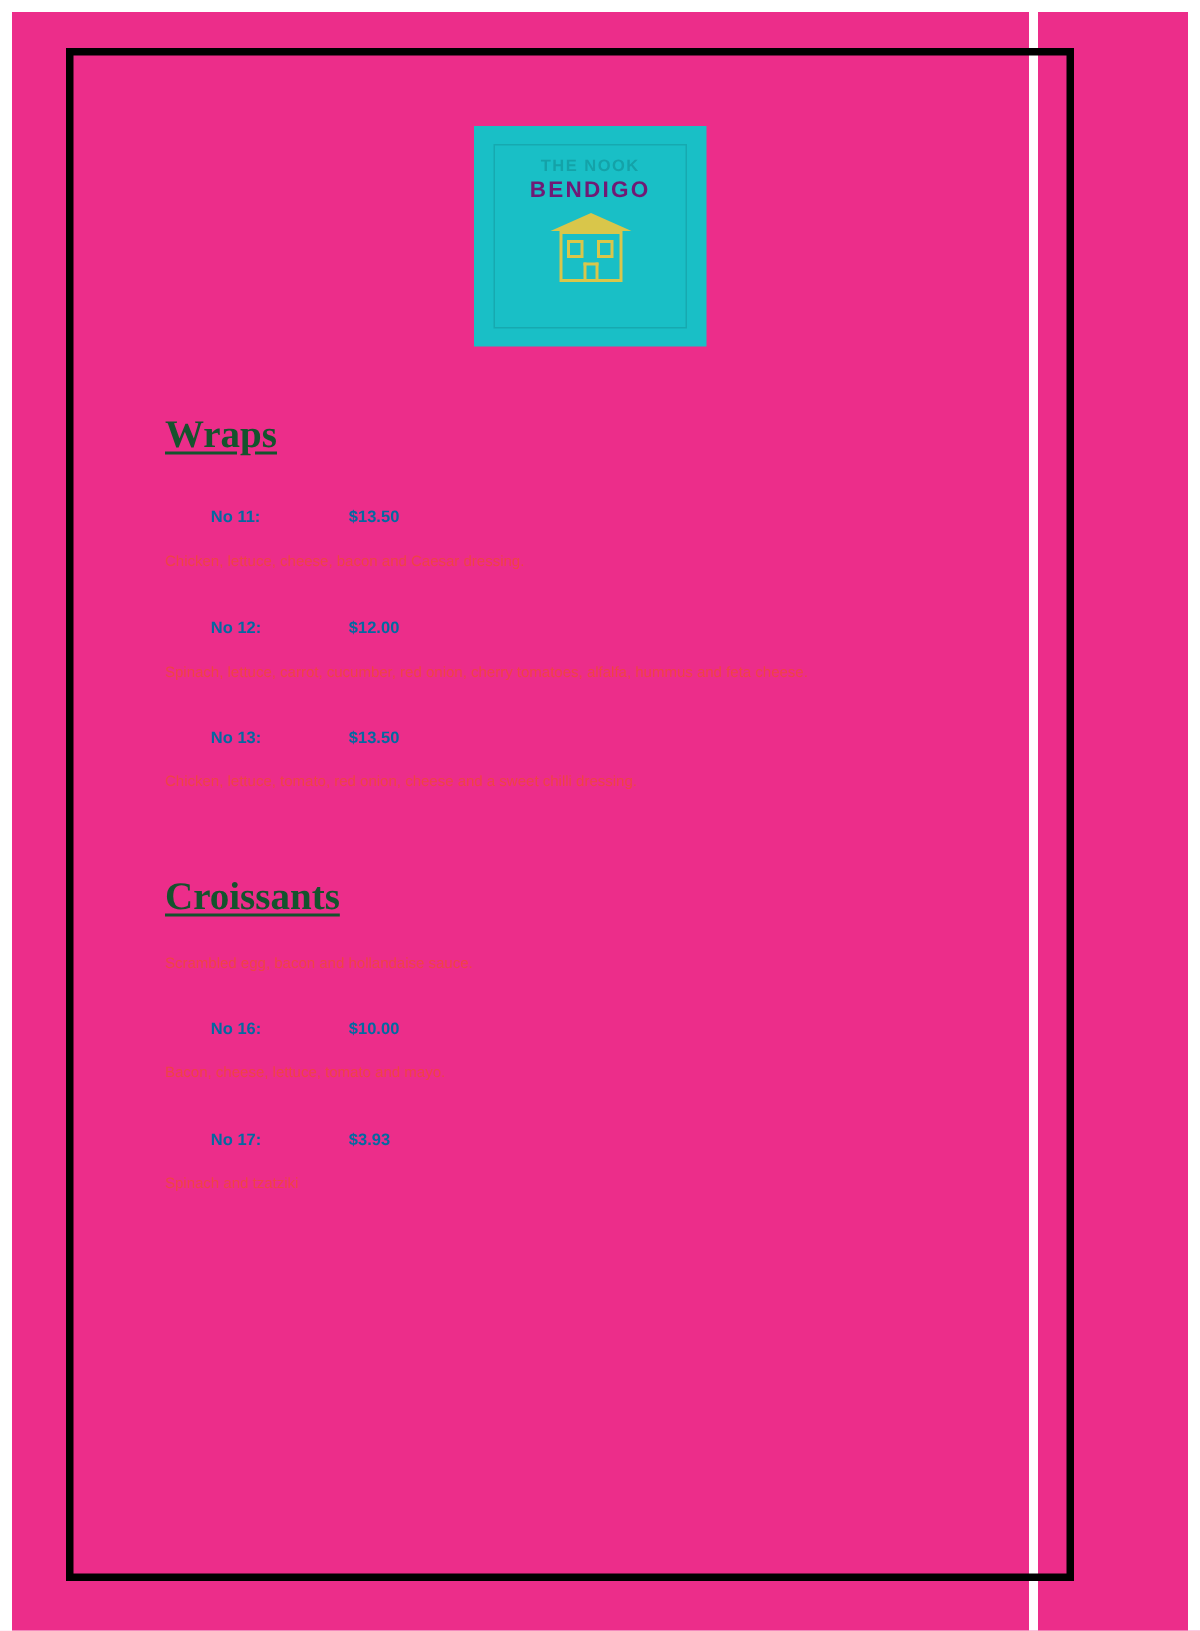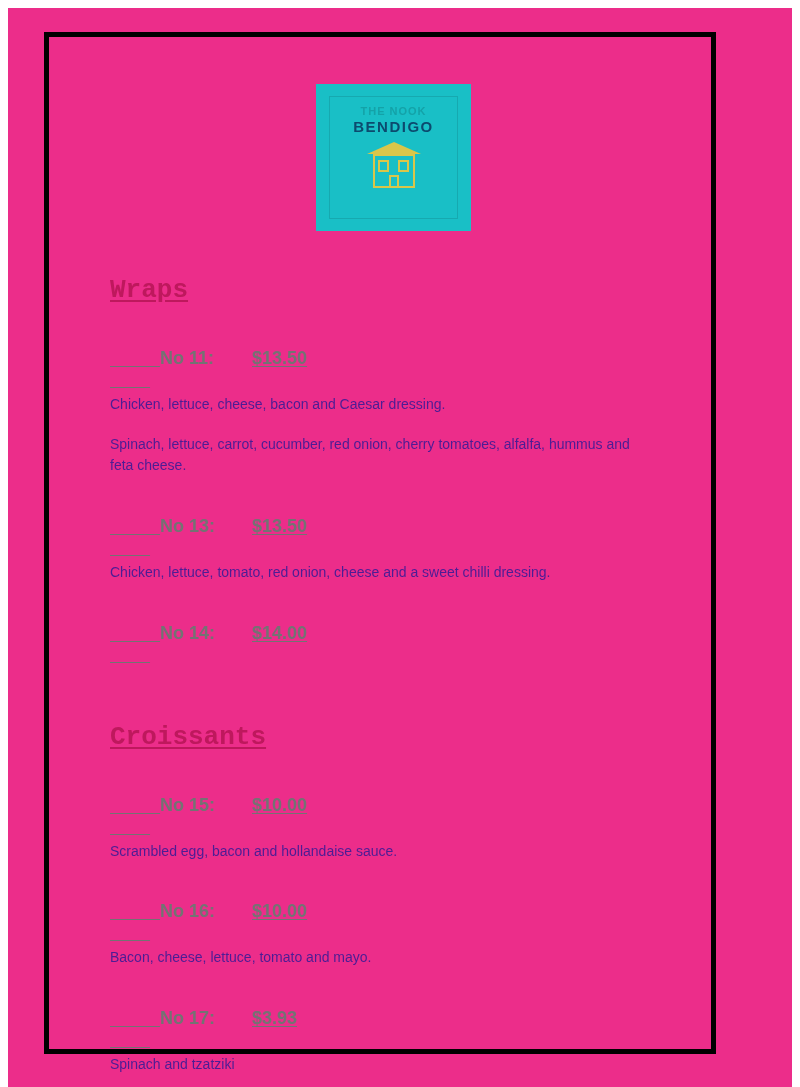--- a/index.html
+++ b/index.html
@@ -8,21 +8,21 @@
     background: #ffffff;
   }
   body {
     width: 800px;
     height: 1087px;
     font-family: "Liberation Sans", sans-serif;
     overflow: hidden;
   }
   #page {
     position: relative;
-    width: 800px;
+    width: 692px;
     height: 1087px;
     background: #ffffff;
   }
   
   #menu-sheet {
     position: absolute;
     left: 8px;
     top: 8px;
     width: 784px;
     height: 1079px;
@@ -92,21 +92,21 @@
     font-family: "Liberation Sans", sans-serif;
     font-size: 11px;
     letter-spacing: 1px;
     color: #14a2a8;
     font-weight: bold;
   }
   .logo-line2 {
     font-family: "Liberation Sans", sans-serif;
     font-size: 15px;
     letter-spacing: 1.5px;
-    color: #0c4a6e;
+    color: #701a75;
     font-weight: bold;
     margin-top: 1px;
   }
   .logo-shop {
     margin-top: 7px;
     width: 54px;
     height: 46px;
     position: relative;
   }
   .logo-shop .roof {
@@ -153,52 +153,51 @@
   #content {
     position: absolute;
     left: 110px;
     top: 275px;
     width: 580px;
   }
   .section {
     margin-bottom: 8px;
   }
   .section-title {
-    font-family: Liberation Mono, monospace;
+    font-family: Liberation Serif, serif;
     font-size: 26px;
     font-weight: bold;
-    color: #be185d;
+    color: #14532d;
     text-decoration: underline;
     text-underline-offset: 3px;
     letter-spacing: 0px;
     margin: 0 0 22px 0;
     display: inline-block;
   }
   .item {
     margin-bottom: 18px;
   }
   .item-head {
     font-family: "Liberation Sans", sans-serif;
-    font-size: 18px;
-    font-weight: bold;
-    color: #737373;
+    font-size: 11px;
+    font-weight: bold;
+    color: #0369a1;
     margin: 0 0 4px 0;
     white-space: pre;
-    text-decoration: underline;
     text-underline-offset: 2px;
     display: inline-block;
   }
   .item-head .num {
     display: inline-block;
     min-width: 92px;
   }
   .item-desc {
     font-family: "Liberation Sans", sans-serif;
-    font-size: 14px;
-    color: #4c1d95;
+    font-size: 10px;
+    color: #ef4444;
     line-height: 1.55;
     margin: 0;
     max-width: 545px;
   }
   #section-croissants-wrap {
     margin-top: 53px;
   }
 </style>
 </head>
 <body>
@@ -232,44 +231,41 @@
       <div class="section-title">Wraps</div>
 
       <div class="item">
         <div class="item-head">
           <span class="num">No 11:</span><span>$13.50</span>
         </div>
         <p class="item-desc">Chicken, lettuce, cheese, bacon and Caesar dressing.</p>
       </div>
 
       <div class="item">
+        <div class="item-head">
+          <span class="num">No 12:</span><span>$12.00</span>
+        </div>
         <p class="item-desc">Spinach, lettuce, carrot, cucumber, red onion, cherry tomatoes, alfalfa, hummus and feta cheese.</p>
       </div>
 
       <div class="item">
         <div class="item-head">
           <span class="num">No 13:</span><span>$13.50</span>
         </div>
         <p class="item-desc">Chicken, lettuce, tomato, red onion, cheese and a sweet chilli dressing.</p>
       </div>
 
       <div class="item">
-        <div class="item-head">
-          <span class="num">No 14:</span><span>$14.00</span>
-        </div>
       </div>
     </div>
 
     <div class="section" id="section-croissants-wrap">
       <div class="section-title">Croissants</div>
 
       <div class="item">
-        <div class="item-head">
-          <span class="num">No 15:</span><span>$10.00</span>
-        </div>
         <p class="item-desc">Scrambled egg, bacon and hollandaise sauce.</p>
       </div>
 
       <div class="item">
         <div class="item-head">
           <span class="num">No 16:</span><span>$10.00</span>
         </div>
         <p class="item-desc">Bacon, cheese, lettuce, tomato and mayo.</p>
       </div>
 

